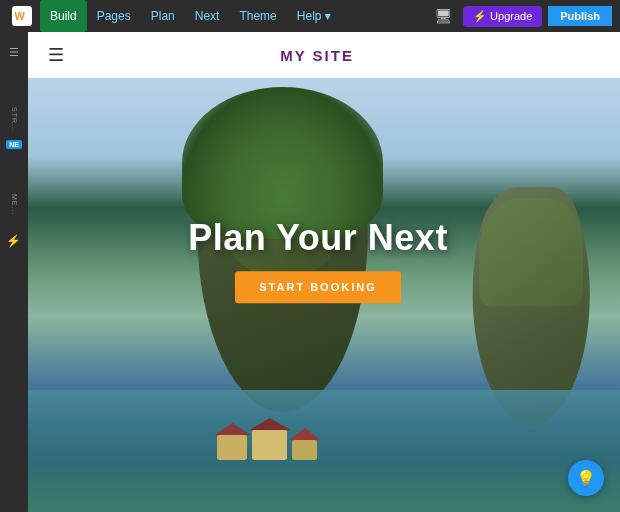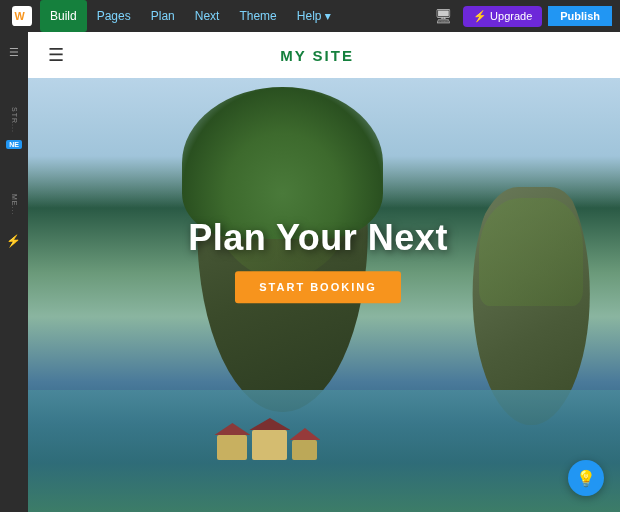--- a/index.html
+++ b/index.html
@@ -135,21 +135,21 @@
     }
     .site-header-hamburger {
       font-size: 18px;
       color: #333;
       cursor: pointer;
     }
     .site-title {
       font-size: 15px;
       font-weight: 800;
       letter-spacing: 2px;
-      color: #15803d;
+      color: #701a75;
       text-transform: uppercase;
     }
     .site-header-right {
       width: 30px;
     }
 
     
     #hero {
       position: relative;
       width: 100%;

